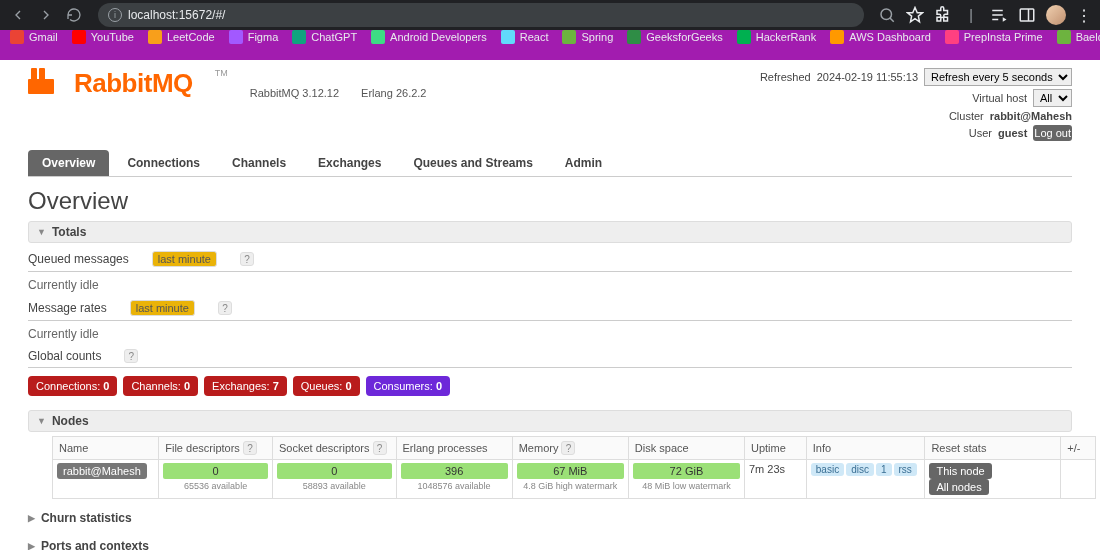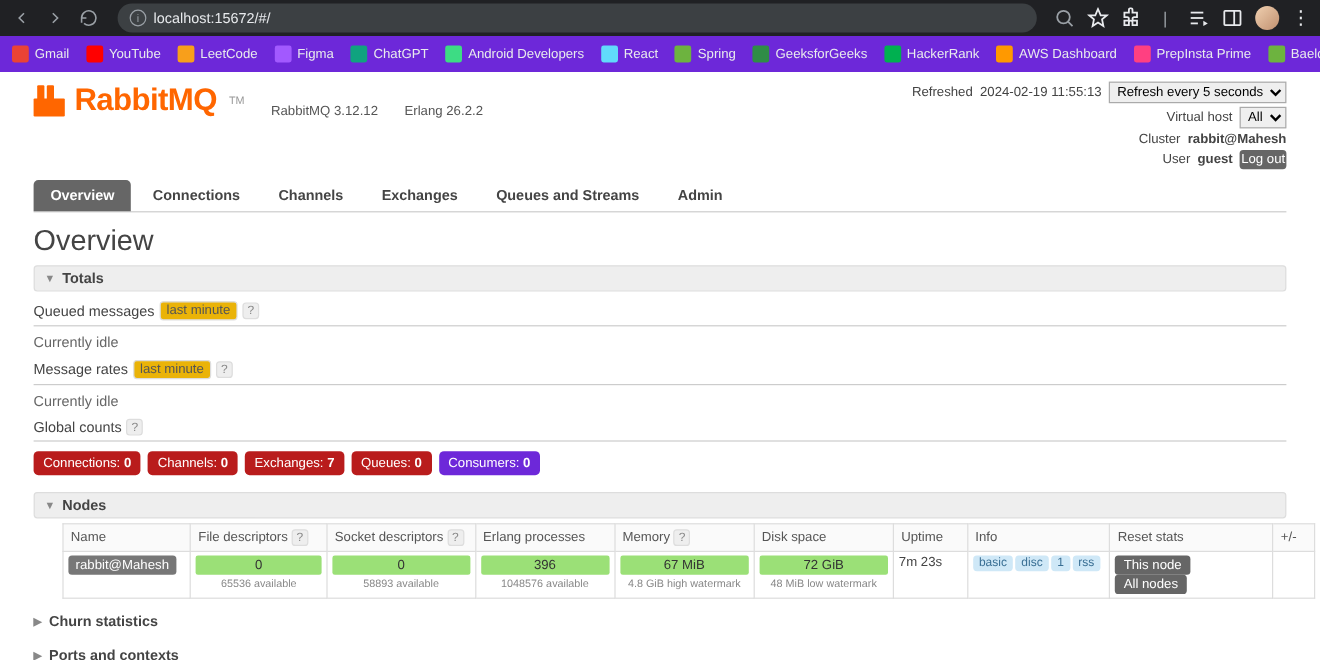--- a/index.html
+++ b/index.html
@@ -9,31 +9,31 @@
   .browser-top { background: #202124; height: 30px; display: flex; align-items: center; padding: 0 8px; gap: 8px; }
   .nav-btn { width: 20px; height: 20px; display: flex; align-items: center; justify-content: center; color: #9aa0a6; cursor: pointer; }
   .nav-btn svg { width: 16px; height: 16px; }
   .addr-bar { flex: 1; background: #3c4043; border-radius: 14px; height: 24px; display: flex; align-items: center; padding: 0 10px; color: #e8eaed; font-size: 12px; gap: 6px; margin: 0 6px; }
   .addr-bar .info-icon { width: 14px; height: 14px; border: 1px solid #9aa0a6; border-radius: 50%; display: flex; align-items: center; justify-content: center; font-size: 9px; color: #9aa0a6; }
   .right-icons { display: flex; align-items: center; gap: 10px; color: #e8eaed; }
   .right-icons .ic { width: 18px; height: 18px; display: flex; align-items: center; justify-content: center; cursor: pointer; }
   .avatar { width: 20px; height: 20px; border-radius: 50%; background: linear-gradient(135deg,#f0d0b0,#c09070); }
   .dots { font-size: 16px; color: #e8eaed; cursor: pointer; }
 
-  .bookmarks { background: #6d28d9; height: 30px; display: flex; align-items: center; padding: 0 10px; gap: 14px; overflow: hidden; }
+  .bookmarks { background: #a21caf; height: 30px; display: flex; align-items: flex-start; padding: 0 10px; gap: 14px; overflow: hidden; }
   .bm { display: flex; align-items: center; gap: 5px; font-size: 11px; color: #e8eaed; cursor: pointer; white-space: nowrap; }
   .bm .bi { width: 14px; height: 14px; border-radius: 2px; display: inline-block; }
 
   
   .viewport { position: absolute; top: 60px; left: 0; right: 0; bottom: 0; overflow-y: scroll; }
   .page { padding: 8px 28px 20px 28px; }
 
   .topbar { display: flex; justify-content: space-between; align-items: flex-start; }
   .brand-row { display: flex; align-items: flex-end; gap: 16px; }
-  .logo { display: flex; align-items: center; gap: 8px; }
+  .logo { display: flex; align-items: flex-start; gap: 20px; }
   .logo-icon { width: 26px; height: 26px; display: inline-block; position: relative; }
   .logo-icon::before { content:""; position:absolute; left:0; bottom:0; width:26px; height:15px; background:#ff6600; border-radius:1px; }
   .logo-icon::after { content:""; position:absolute; left:3px; top:0; width:6px; height:14px; background:#ff6600; box-shadow: 8px 0 0 #ff6600; border-radius:1px; }
   .logo-text { font-size: 26px; font-weight: 700; color: #ff6600; letter-spacing: -0.5px; }
   .logo-tm { font-size: 9px; color: #999; margin-left: 2px; }
   .ver-badge { font-size: 11px; color: #555; margin-left: 6px; }
 
   .top-right { text-align: right; font-size: 11px; color: #444; }
   .top-right .row { margin-bottom: 3px; display: flex; justify-content: flex-end; align-items: center; gap: 6px; }
   .top-right select { font-size: 11px; border: 1px solid #aaa; padding: 1px 2px; }
@@ -42,21 +42,21 @@
 
   .tabs { display: flex; border-bottom: 1px solid #ccc; margin-top: 6px; }
   .tab { padding: 6px 14px; font-size: 12px; font-weight: 700; color: #444; cursor: pointer; border-radius: 4px 4px 0 0; margin-right: 4px; }
   .tab.active { background: #666; color: #fff; }
 
   h1.page-title { font-size: 24px; font-weight: 400; color: #444; margin: 10px 0 6px; }
 
   .section-hdr { background: #eee; border: 1px solid #ddd; border-radius: 3px; padding: 3px 8px; font-size: 12px; font-weight: 700; color: #444; display: flex; align-items: center; gap: 6px; margin-top: 6px; cursor: pointer; }
   .section-hdr .arrow { font-size: 9px; color: #888; }
 
-  .sub-row { font-size: 12px; color: #444; margin: 8px 0 2px; display: flex; align-items: center; gap: 4px; }
+  .sub-row { font-size: 12px; color: #444; margin: 8px 0 2px; display: flex; align-items: center; gap: 23px; }
   .mini-badge { background: #eab308; border: 1px solid #ddd; border-radius: 3px; padding: 1px 5px; font-size: 11px; color: #555; cursor: pointer; }
   .help { background: #eee; border: 1px solid #ddd; border-radius: 3px; width: 14px; height: 14px; font-size: 10px; color: #888; display: inline-flex; align-items: center; justify-content: center; cursor: pointer; }
   .hr { border-bottom: 1px solid #ccc; margin: 4px 0; }
   .idle { font-size: 12px; color: #666; margin: 6px 0; }
 
   .count-row { display: flex; gap: 6px; margin-top: 8px; }
   .count-badge { background: #b91c1c; color: #fff; border-radius: 4px; padding: 4px 8px; font-size: 11px; cursor: pointer; }
   .count-badge.grey { background: #6d28d9; }
   .count-badge b { font-weight: 700; }
 

